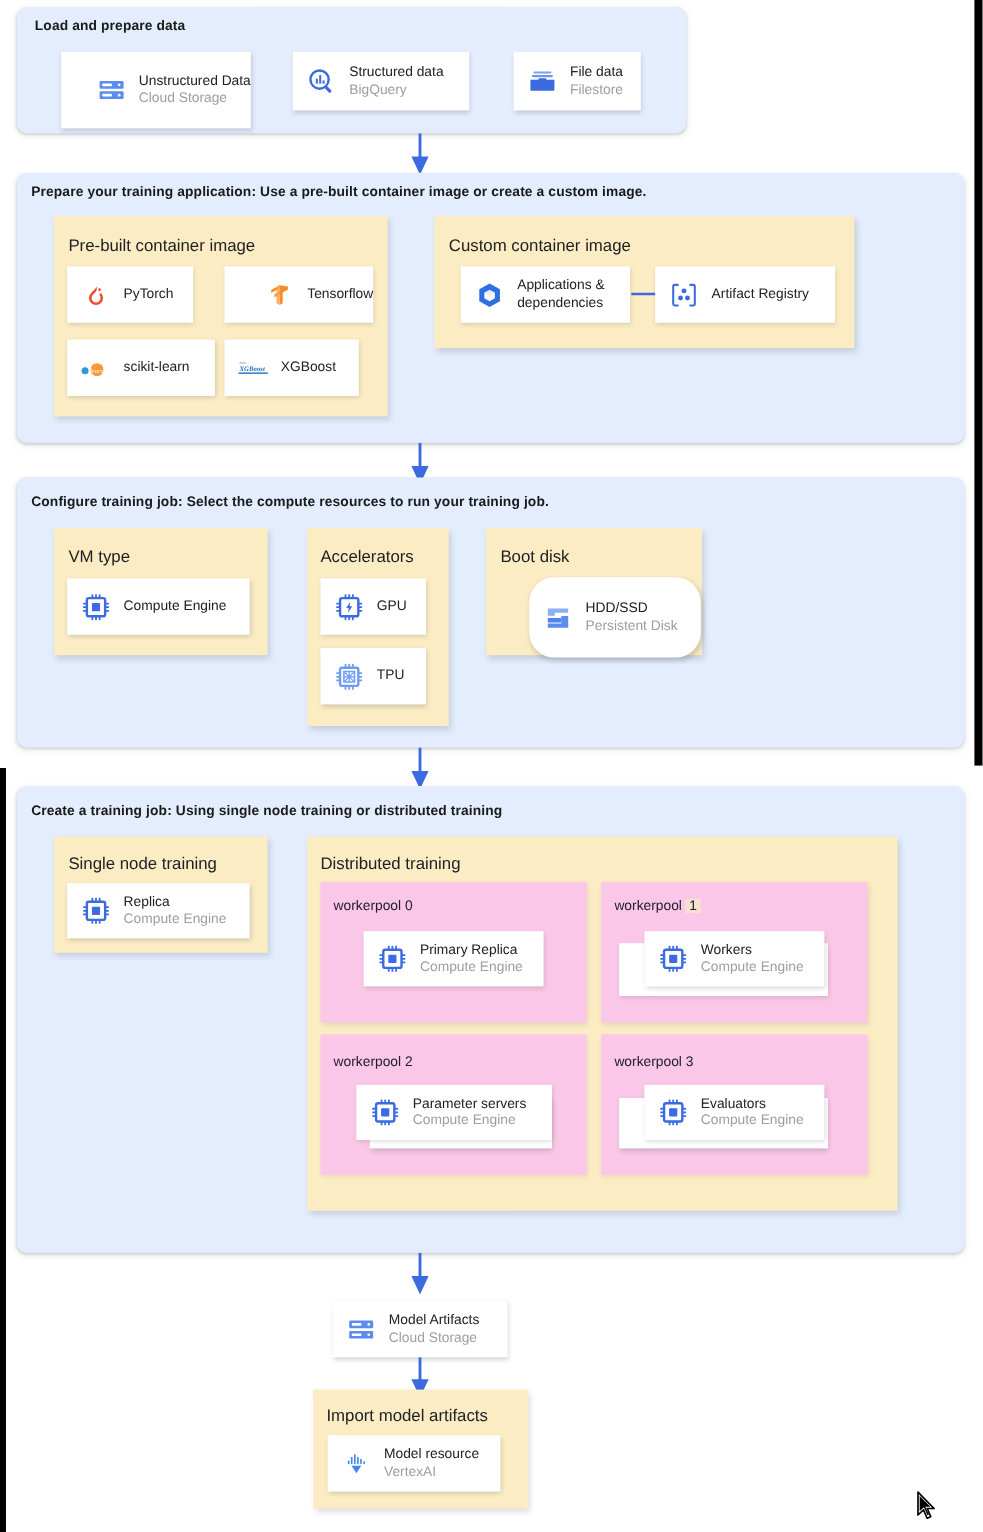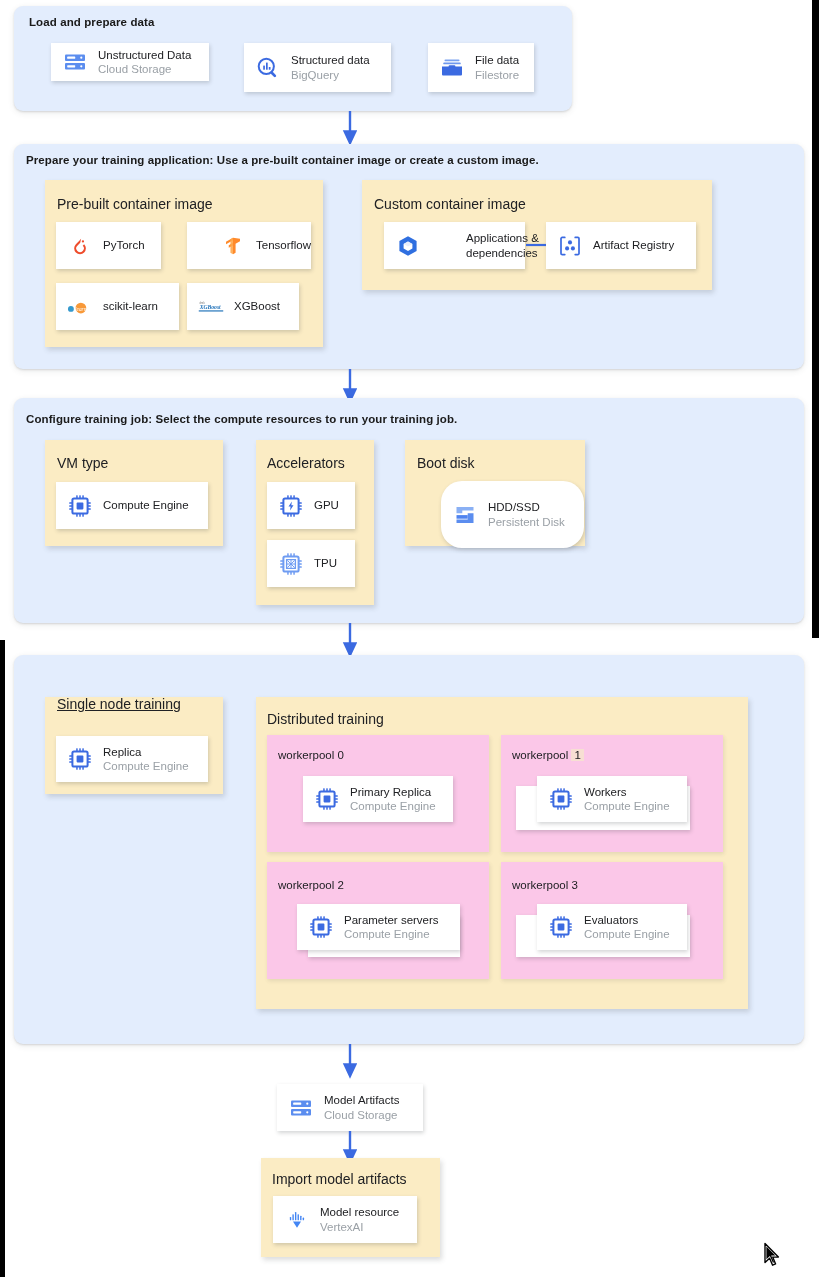--- a/index.html
+++ b/index.html
@@ -253,21 +253,21 @@
 
       <marker id="arrowhead" markerWidth="7" markerHeight="7" refX="3.2" refY="3" orient="auto">
         <path d="M0 0 L6.4 3 L0 6 z" fill="#3b6ae1"></path>
       </marker>
     </defs>
   </svg>
 
   <div class="stage" style="left:14px; top:6px; width:558px; height:105px;"></div>
   <div class="stage-title" style="left:29px; top:16px;">Load and prepare data</div>
 
-  <div class="card" style="left:51px; top:43px; width:158px; height:38px;">
+  <div class="card" style="left:51px; top:43px; width:158px; height:64px;justify-content:flex-end;">
     <span class="ic">
       <svg width="24" height="24">
           <use href="#sym-storage"></use>
         </svg>
     </span>
     <span class="txt">
       <span class="t1">Unstructured Data</span>
       <span class="t2">Cloud Storage</span>
     </span>
   </div>
@@ -346,21 +346,21 @@
         </svg>
     </span>
     <span class="txt">
       <span class="t1">XGBoost</span>
     </span>
   </div>
 
   <div class="group" style="left:362px; top:180px; width:350px; height:110px;"></div>
   <div class="group-title" style="left:374px; top:196px;">Custom container image</div>
 
-  <div class="card" style="left:384px; top:222px; width:141px; height:47px;gap:35px;">
+  <div class="card" style="left:384px; top:222px; width:141px; height:47px;">
     <span class="ic">
       <svg width="24" height="24">
           <use href="#sym-container"></use>
         </svg>
     </span>
     <span class="txt">
       <span class="t1">Applications &amp;</span>
       <span class="t1">dependencies</span>
     </span>
   </div>
@@ -439,23 +439,24 @@
       <span class="t1">HDD/SSD</span>
       <span class="t2">Persistent Disk</span>
     </span>
   </div>
 
   <svg class="arrow-v" style="left:340px; top:623px;" width="20" height="36">
     <line x1="10" y1="0" x2="10" y2="27" stroke="#3b6ae1" stroke-width="2.4" marker-end="url(#arrowhead)"></line>
   </svg>
 
   <div class="stage" style="left:14px; top:655px; width:790px; height:389px;"></div>
+  <div class="stage-title" style="left:26px; top:670px;">Create a training job: Using single node training or distributed training</div>
 
   <div class="group" style="left:45px; top:697px; width:178px; height:97px;"></div>
-  <div class="group-title" style="left:57px; top:696px;text-decoration:underline;">Single node training</div>
+  <div class="group-title" style="left:57px; top:711px;">Single node training</div>
 
   <div class="card" style="left:56px; top:736px; width:152px; height:46px;">
     <span class="ic">
       <svg width="24" height="24">
           <use href="#sym-cpu"></use>
         </svg>
     </span>
     <span class="txt">
       <span class="t1">Replica</span>
       <span class="t2">Compute Engine</span>

